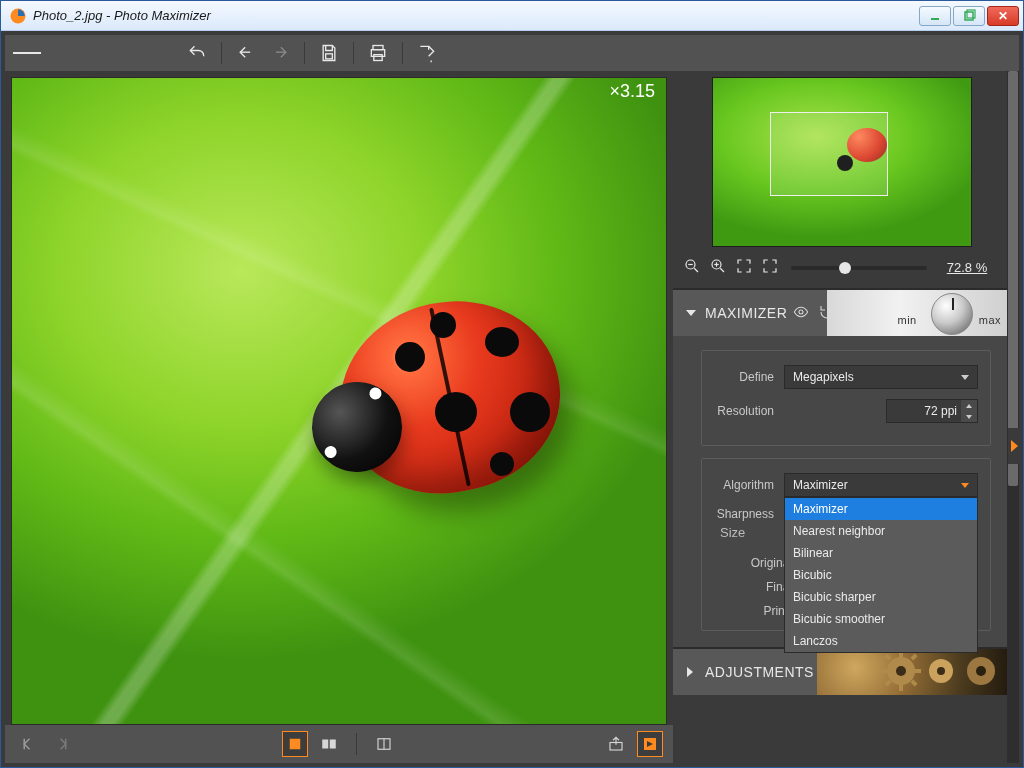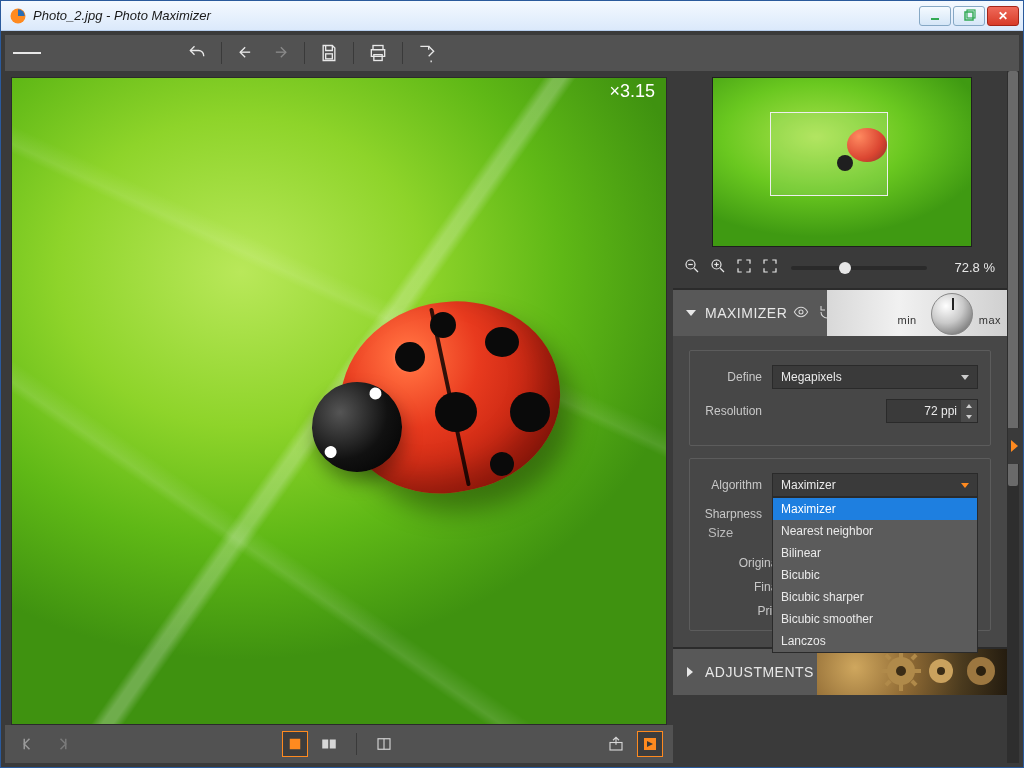--- a/index.html
+++ b/index.html
@@ -75,21 +75,21 @@
   }
   .preview-img .pbug { position:absolute; left:52%; top:30%; width:40px; height:34px; border-radius:50%;
     background: radial-gradient(circle at 30% 25%, #ff7a4a 0%, #d62c15 60%, #7a130a 100%);
   }
   .preview-img .phead { position:absolute; left:48%; top:46%; width:16px; height:16px; background:#000; border-radius:50%;}
   .preview-img .sel { position:absolute; left:22%; top:20%; width:46%; height:50%; border:1px solid #eee; background:rgba(255,255,255,.12);}
   .zoomrow { display:flex; align-items:center; gap:8px; padding:10px 12px 10px 10px; color:#e7e7e7; font-size:13px;}
   .zoomrow svg { width:18px; height:18px; stroke:#e7e7e7; fill:none; stroke-width:1.6;}
   .zoomrow .track { flex:1; height:4px; background:#2a2a2a; position:relative; border-radius:2px; margin:0 4px;}
   .zoomrow .track .dot { position:absolute; left:35%; top:-4px; width:12px; height:12px; border-radius:50%; background:#e7e7e7;}
-  .zoomrow .pct { width:56px; text-align:right;}
+  .zoomrow .pct { width:56px; text-align:center;text-decoration:underline;}
   .section { border-top:2px solid #2b2b2b;}
   .section-hdr { height:46px; display:flex; align-items:center; padding:0 14px; color:#e7e7e7; font-size:14px; letter-spacing:.5px; position:relative; background:#585858;}
   .section-hdr.crop-bg::after { content:""; position:absolute; right:0; top:0; bottom:0; width:180px;
     background: radial-gradient(circle at 30% 60%, #fffbe2 0%, #e8dcaa 35%, #9aa0a6 70%, #3b4550 100%);
   }
   .section-hdr.crop-bg .hands { position:absolute; right:10px; top:6px; display:flex; gap:14px; z-index:1;}
   .hand { width:60px; height:34px; }
   .hand svg { fill:#0a0a0a; }
   .section-hdr .arrow { width:0;height:0;border-top:5px solid transparent;border-bottom:5px solid transparent;border-left:6px solid #e7e7e7;margin-right:12px;}
   .section-hdr.open .arrow { transform:rotate(90deg) translateY(-1px);}
@@ -99,21 +99,21 @@
     background:linear-gradient(90deg,#d8d8d8,#f1f1f1 40%,#d0d0d0);
   }
   .dial { position:absolute; right:34px; top:3px; width:42px; height:42px; border-radius:50%;
     background: radial-gradient(circle at 35% 30%, #fff 0%, #c9c9c9 45%, #7f7f7f 80%, #4a4a4a 100%);
     z-index:2; border:1px solid #888;
   }
   .dial::after{content:"";position:absolute;left:49%;top:4px;width:2px;height:12px;background:#222;}
   .minmax { position:absolute; right:6px; top:24px; z-index:2; font-size:11px; color:#333; display:flex; gap:62px;}
   .section-hdr .label { position:relative; z-index:2;}
   .section-body { background:#474747; padding:14px 16px 16px 16px;}
-  .box { border:1px solid #5c5c5c; border-radius:2px; padding:14px 12px 12px 12px;}
+  .box { border:1px solid #5c5c5c; border-radius:2px; padding:14px 12px 12px 12px;margin-left:12px;}
   .row { display:flex; align-items:center; margin-bottom:10px; font-size:12px; color:#d7d7d7;}
   .row .lab { width:70px; text-align:right; padding-right:10px; color:#c8c8c8;}
   .row .field { flex:1; display:flex; justify-content:flex-end;}
   .select, .numfield { height:24px; background:#3a3a3a; border:1px solid #2a2a2a; color:#eaeaea; font-size:12px; display:flex; align-items:center; padding:0 8px; position:relative;}
   .select { width:100%; justify-content:space-between;}
   .select .caret {width:0;height:0;border-left:4px solid transparent;border-right:4px solid transparent;border-top:5px solid #ccc;}
   .select.orange .caret { border-top-color:#ff8a1f;}
   .numfield { width:92px; justify-content:flex-end; padding-right:20px;}
   .spin { position:absolute; right:0; top:0; bottom:0; width:16px; background:#4a4a4a; display:flex; flex-direction:column;}
   .spin div { flex:1; display:flex; align-items:center; justify-content:center;}

